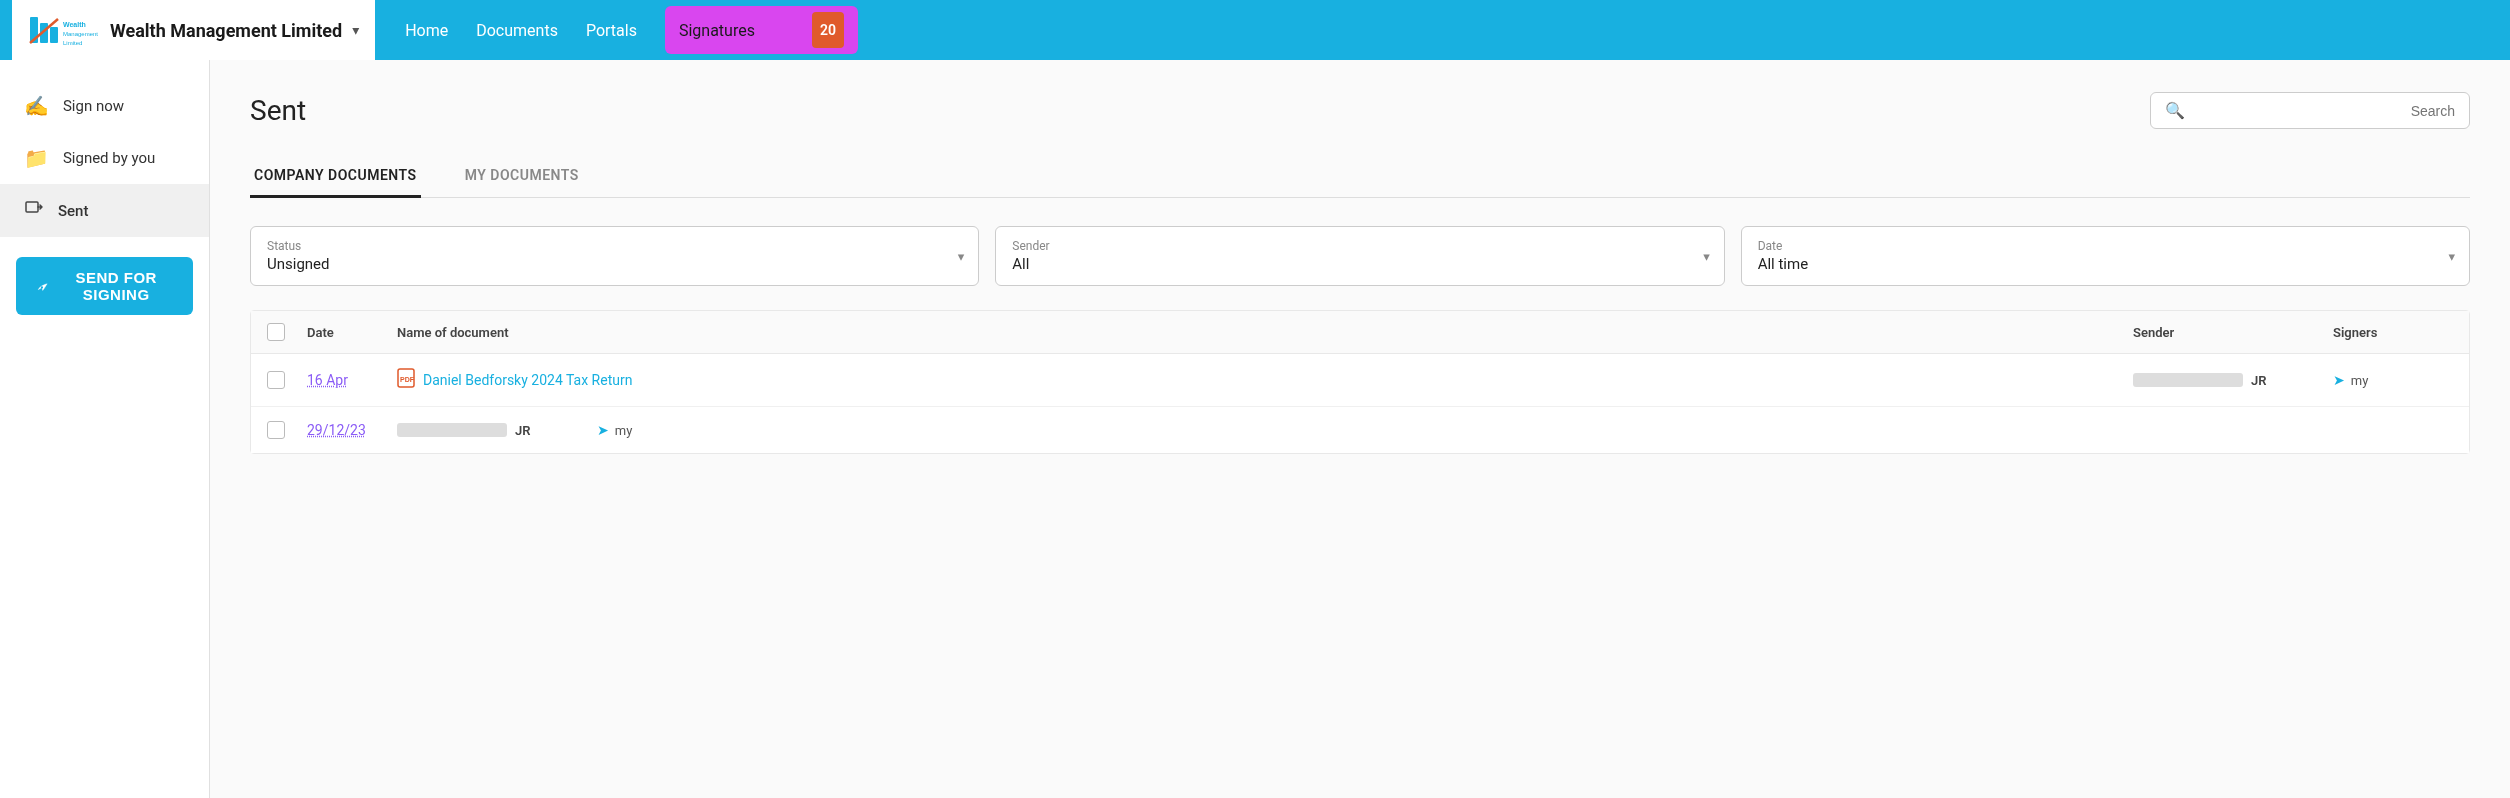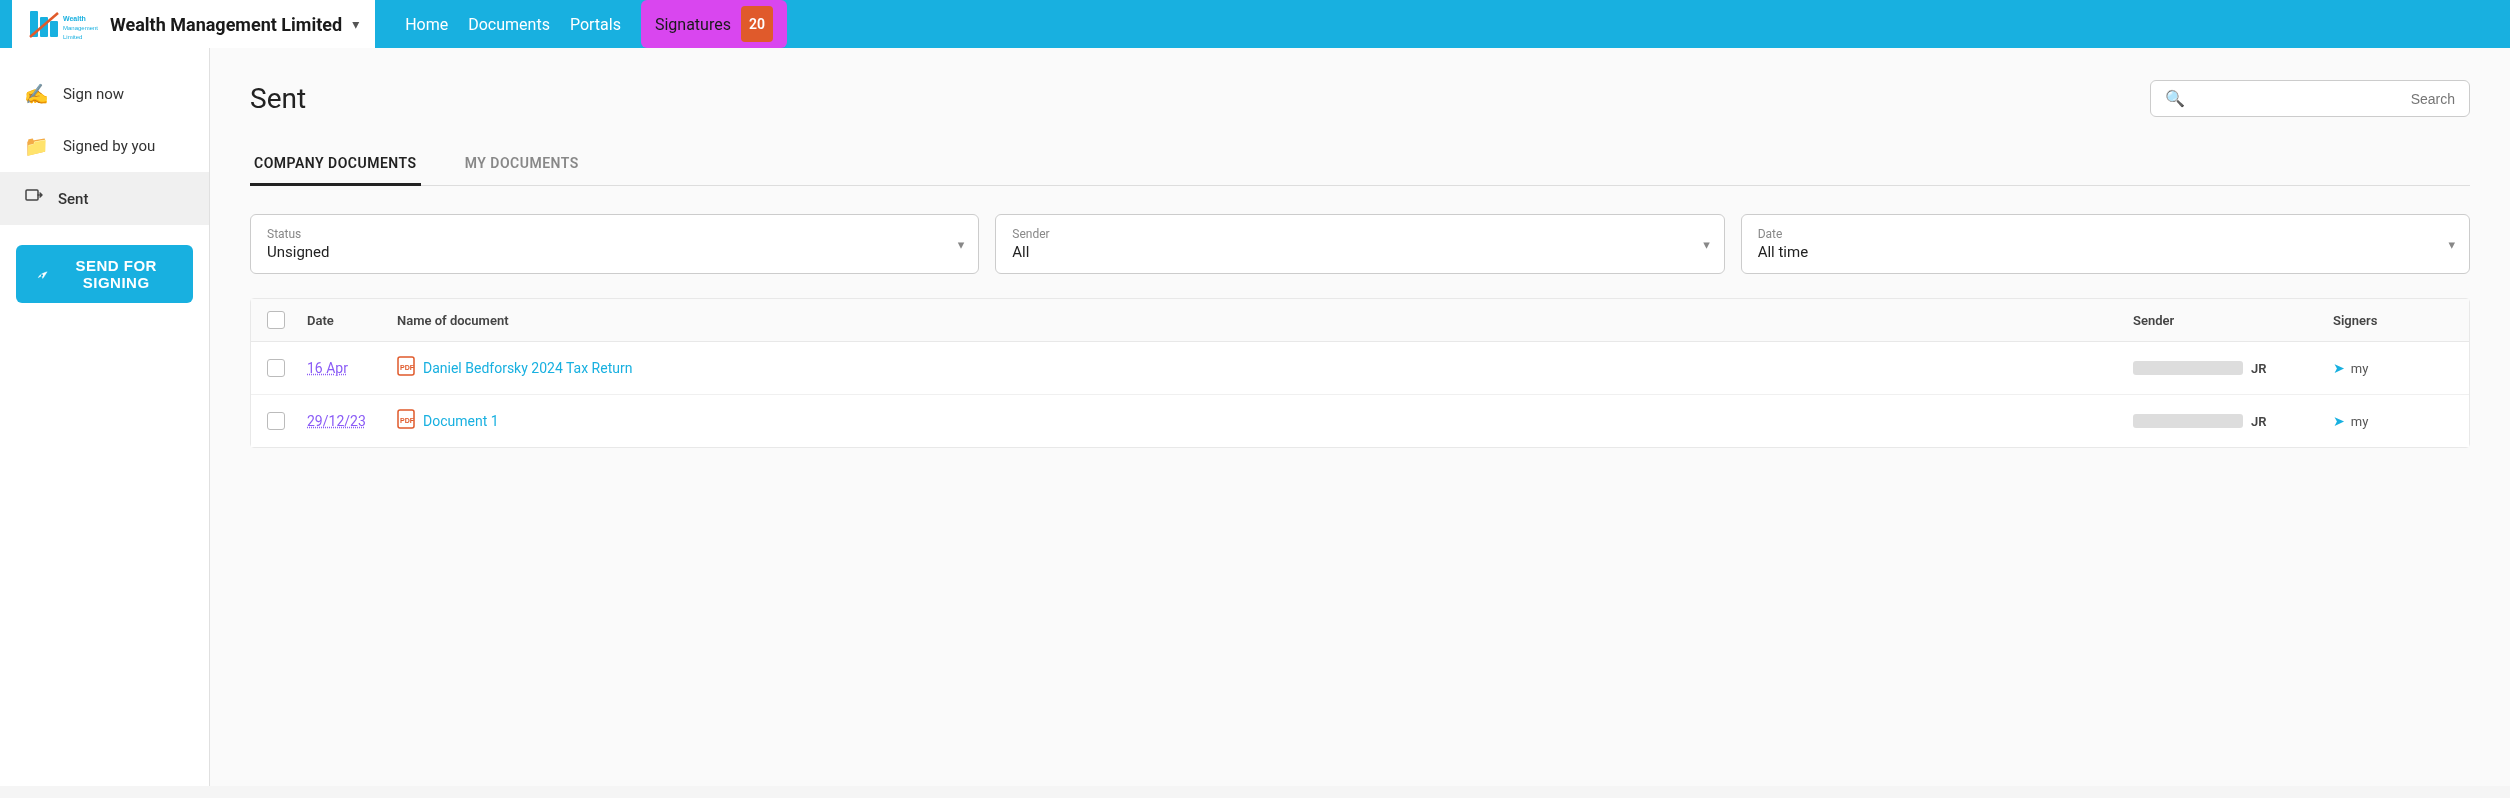--- a/index.html
+++ b/index.html
@@ -3,21 +3,21 @@
   <meta charset="utf-8">
   <style>
     * { box-sizing: border-box; margin: 0; padding: 0; }
     body { font-family: -apple-system, BlinkMacSystemFont, 'Segoe UI', Roboto, sans-serif; background: #f5f5f5; }
 
     
     .top-nav {
       display: flex;
       align-items: center;
       background: #18b0e0;
-      height: 48px;
+      height: 60px;
       padding: 0 0 0 12px;
     }
     .brand-area {
       display: flex;
       align-items: center;
       background: white;
       height: 60px;
       padding: 0 16px;
       min-width: 320px;
     }
@@ -34,21 +34,21 @@
     }
     .brand-chevron {
       color: #555;
       font-size: 14px;
       margin-left: 10px;
       cursor: pointer;
     }
     .nav-items {
       display: flex;
       align-items: center;
-      gap: 20px;
+      gap: 28px;
       padding: 0 30px;
       flex: 1;
     }
     .nav-item {
       color: white;
       font-size: 16px;
       cursor: pointer;
       text-decoration: none;
       font-weight: 400;
     }
@@ -63,20 +63,21 @@
       cursor: pointer;
       gap: 10px;
     }
     .badge {
       background: #e05a2b;
       color: white;
       border-radius: 4px;
       padding: 10px 8px;
       font-size: 14px;
       font-weight: 600;
+      margin-left: 47px;
     }
 
     
     .layout {
       display: flex;
       height: calc(100vh - 60px);
     }
 
     
     .sidebar {
@@ -426,29 +427,20 @@
           <span class="send-arrow">➤</span>
           <span>my</span>
         </div>
       </div>
 
       <div class="table-row">
         <div class="col-check">
           <div class="checkbox"></div>
         </div>
         <div class="cell-date">29/12/23</div>
-        <div class="cell-name">
-          <span class="pdf-icon">
-            <svg width="18" height="20" viewBox="0 0 18 20" fill="none" xmlns="http://www.w3.org/2000/svg">
-              <rect x="1" y="1" width="16" height="18" rx="2" fill="white" stroke="#e05a2b" stroke-width="1.5"></rect>
-              <text x="3" y="14" font-size="7" fill="#e05a2b" font-weight="bold" font-family="sans-serif">PDF</text>
-            </svg>
-          </span>
-          <span>Document 1</span>
-        </div>
         <div class="cell-sender">
           <div class="sender-blur"></div>
           <span class="sender-initials">JR</span>
         </div>
         <div class="cell-signers">
           <span class="send-arrow">➤</span>
           <span>my</span>
         </div>
       </div>
     </div>

